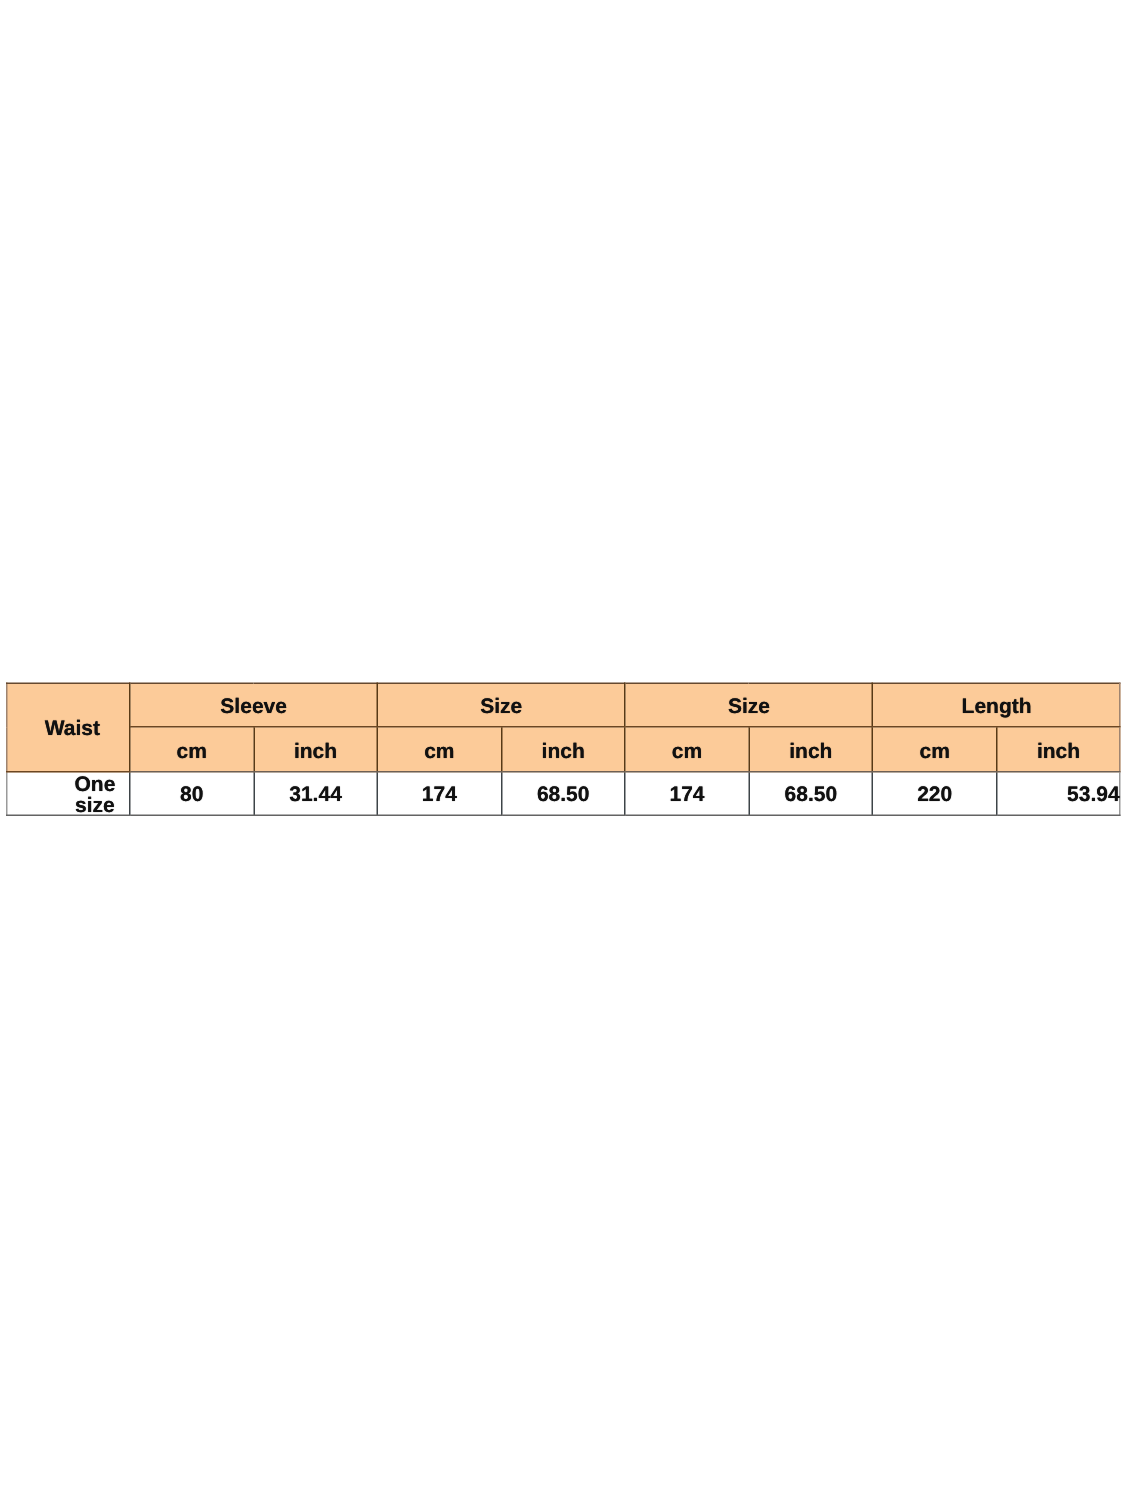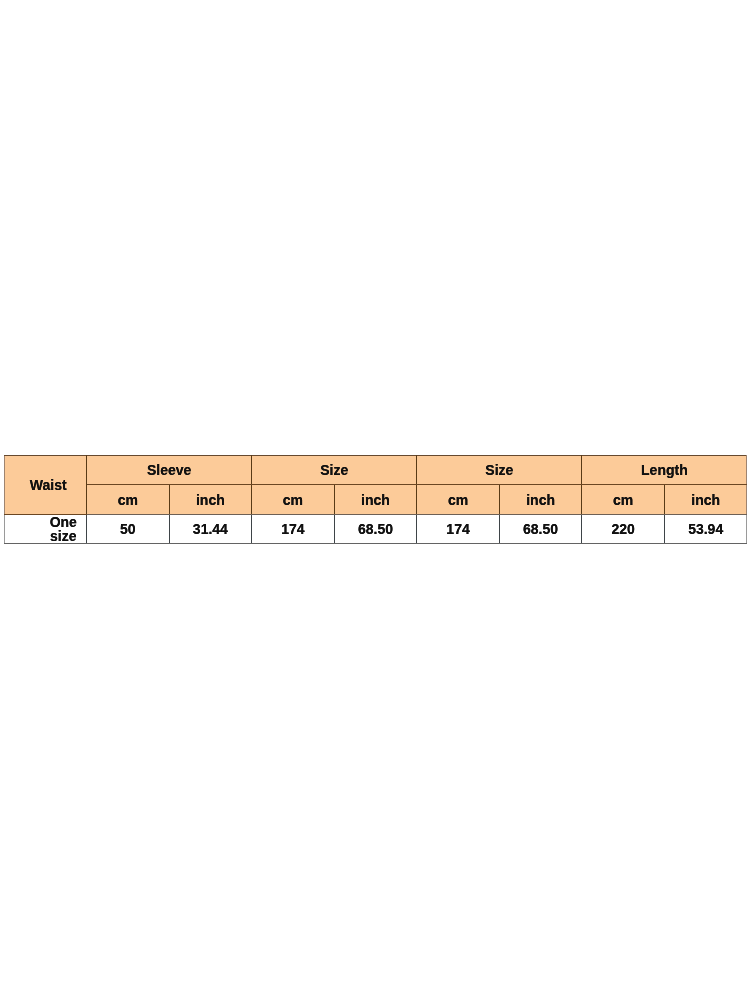--- a/index.html
+++ b/index.html
@@ -37,21 +37,21 @@
     font-size:14px;
     line-height:1;
     padding:0;
     background:#fccb99;
   }
   #size-chart tr.data-row td { background:#ffffff; border-color:#3e4448; }
   
   #size-chart tr td:first-child { border-left-color:#9e8470; }
   #size-chart tr td:last-child { border-right-color:#9e8470; }
   #size-chart tr.data-row td:first-child { border-left-color:#9a9a9a;padding-left:36px; }
-  #size-chart tr.data-row td:last-child { border-right-color:#9a9a9a; }
+  #size-chart tr.data-row td:last-child { border-right-color:#9a9a9a;text-align:right; }
   #size-chart tr.r-groups td { border-top-color:#66492f; border-bottom-color:#6b4622; }
   #size-chart tr.r-units td  { border-top-color:#6b4622; border-bottom-color:#6d6055; }
   #size-chart tr.data-row td { border-bottom-color:#636363; }
   .r-groups td { height:28px; }
   .r-units td { height:29px; }
   .data-row td { height:28px; }
 </style>
 </head>
 <body data-name="page-root">
 
@@ -81,21 +81,21 @@
     <td data-name="unit-cell-sleeve-inch"><span data-name="unit-cell-sleeve-inch-text">inch</span></td>
     <td data-name="unit-cell-bust-cm"><span data-name="unit-cell-bust-cm-text">cm</span></td>
     <td data-name="unit-cell-bust-inch"><span data-name="unit-cell-bust-inch-text">inch</span></td>
     <td data-name="unit-cell-waist-cm"><span data-name="unit-cell-waist-cm-text">cm</span></td>
     <td data-name="unit-cell-waist-inch"><span data-name="unit-cell-waist-inch-text">inch</span></td>
     <td data-name="unit-cell-length-cm"><span data-name="unit-cell-length-cm-text">cm</span></td>
     <td data-name="unit-cell-length-inch"><span data-name="unit-cell-length-inch-text">inch</span></td>
   </tr>
   <tr class="data-row" data-name="table-row-one-size">
     <td data-name="cell-size"><span data-name="cell-size-text">One size</span></td>
-    <td data-name="cell-sleeve-cm"><span data-name="cell-sleeve-cm-text">50</span></td>
+    <td data-name="cell-sleeve-cm"><span data-name="cell-sleeve-cm-text">80</span></td>
     <td data-name="cell-sleeve-inch"><span data-name="cell-sleeve-inch-text">31.44</span></td>
     <td data-name="cell-bust-cm"><span data-name="cell-bust-cm-text">174</span></td>
     <td data-name="cell-bust-inch"><span data-name="cell-bust-inch-text">68.50</span></td>
     <td data-name="cell-waist-cm"><span data-name="cell-waist-cm-text">174</span></td>
     <td data-name="cell-waist-inch"><span data-name="cell-waist-inch-text">68.50</span></td>
     <td data-name="cell-length-cm"><span data-name="cell-length-cm-text">220</span></td>
     <td data-name="cell-length-inch"><span data-name="cell-length-inch-text">53.94</span></td>
   </tr>
   </tbody>
 </table>

